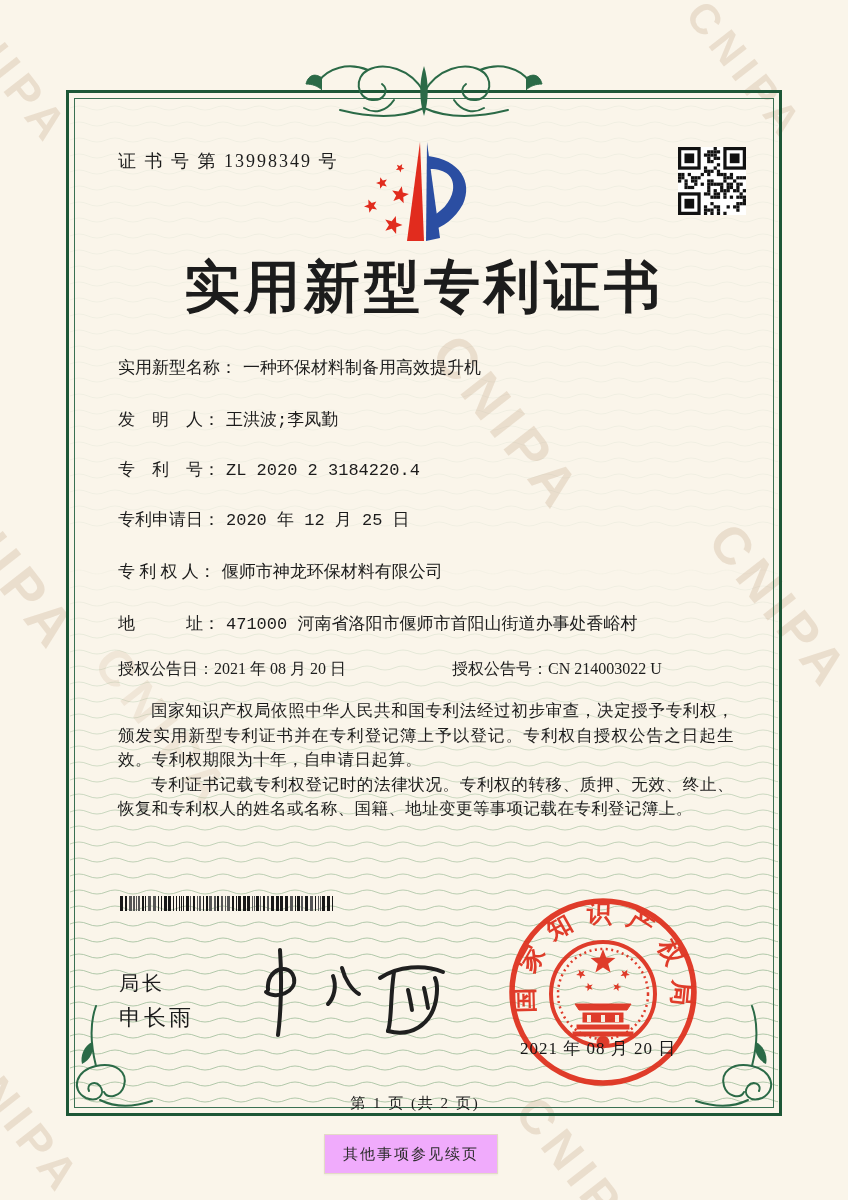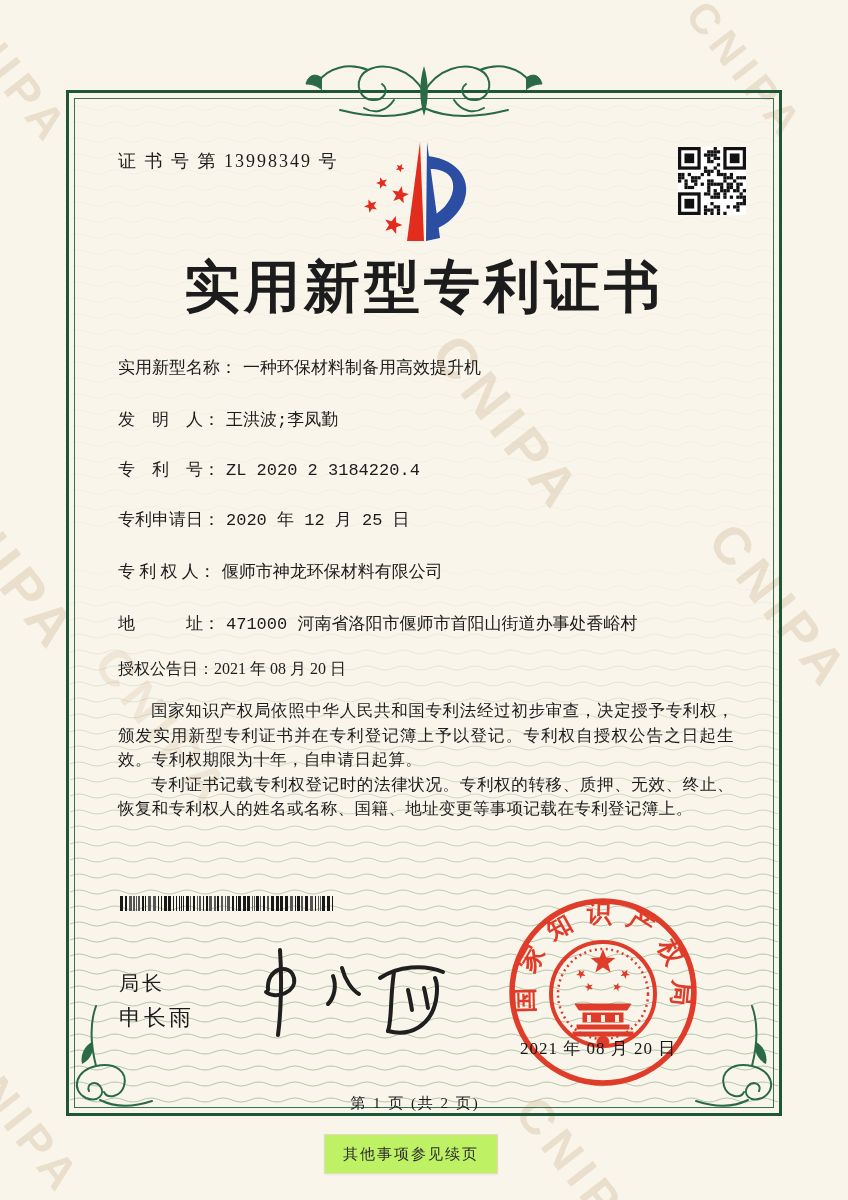--- a/index.html
+++ b/index.html
@@ -53,21 +53,21 @@
   
   .seal{left:505px;top:894px;z-index:6;}
   .seal-date{
     left:520px;top:1037px;width:180px;z-index:7;
     font-size:17px;letter-spacing:1px;color:#161616;white-space:nowrap;
   }
   
   .page-num{left:0;top:1094px;width:830px;text-align:center;font-size:15px;letter-spacing:2px;z-index:5;}
   .note-box{
     left:324px;top:1134px;width:172px;height:38px;line-height:38px;z-index:5;
-    background:#bef264;border:1px solid #e3dac6;box-shadow:0 1px 2px rgba(0,0,0,0.05);
+    background:#f0abfc;border:1px solid #e3dac6;box-shadow:0 1px 2px rgba(0,0,0,0.05);
     text-align:center;font-size:15px;letter-spacing:2px;color:#2c2c2c;
   }
 </style>
 </head>
 <body>
 
 <svg id="waves" class="abs" width="708" height="1018">
     <path d="M0 14 q 9 -4 18 0 t 18 0 t 18 0 t 18 0 t 18 0 t 18 0 t 18 0 t 18 0 t 18 0 t 18 0 t 18 0 t 18 0 t 18 0 t 18 0 t 18 0 t 18 0 t 18 0 t 18 0 t 18 0 t 18 0 t 18 0 t 18 0 t 18 0 t 18 0 t 18 0 t 18 0 t 18 0 t 18 0 t 18 0 t 18 0 t 18 0 t 18 0 t 18 0 t 18 0 t 18 0 t 18 0 t 18 0 t 18 0 t 18 0 t 18 0" fill="none" stroke="#9fbd9a" stroke-width="1" opacity="0.10"></path>
     <path d="M0 30 q 9 -4 18 0 t 18 0 t 18 0 t 18 0 t 18 0 t 18 0 t 18 0 t 18 0 t 18 0 t 18 0 t 18 0 t 18 0 t 18 0 t 18 0 t 18 0 t 18 0 t 18 0 t 18 0 t 18 0 t 18 0 t 18 0 t 18 0 t 18 0 t 18 0 t 18 0 t 18 0 t 18 0 t 18 0 t 18 0 t 18 0 t 18 0 t 18 0 t 18 0 t 18 0 t 18 0 t 18 0 t 18 0 t 18 0 t 18 0 t 18 0" fill="none" stroke="#9fbd9a" stroke-width="1" opacity="0.10"></path>
     <path d="M0 46 q 9 -4 18 0 t 18 0 t 18 0 t 18 0 t 18 0 t 18 0 t 18 0 t 18 0 t 18 0 t 18 0 t 18 0 t 18 0 t 18 0 t 18 0 t 18 0 t 18 0 t 18 0 t 18 0 t 18 0 t 18 0 t 18 0 t 18 0 t 18 0 t 18 0 t 18 0 t 18 0 t 18 0 t 18 0 t 18 0 t 18 0 t 18 0 t 18 0 t 18 0 t 18 0 t 18 0 t 18 0 t 18 0 t 18 0 t 18 0 t 18 0" fill="none" stroke="#9fbd9a" stroke-width="1" opacity="0.10"></path>
@@ -333,20 +333,23 @@
 </div>
 <div class="abs field-row" style="top:560px;">
   <span class="field-label">专 利 权 人：</span><span class="field-value">偃师市神龙环保材料有限公司</span>
 </div>
 <div class="abs field-row" style="top:612px;">
   <span class="field-label">地　　　址：</span><span class="field-value">471000 河南省洛阳市偃师市首阳山街道办事处香峪村</span>
 </div>
 
 <div class="abs grant-row">
   <span>授权公告日：</span><span>2021 年 08 月 20 日</span>
+  <span class="grant-no">
+    <span>授权公告号：</span><span>CN 214003022 U</span>
+  </span>
 </div>
 
 <div class="abs body-text">
   <p>国家知识产权局依照中华人民共和国专利法经过初步审查，决定授予专利权，颁发实用新型专利证书并在专利登记簿上予以登记。专利权自授权公告之日起生效。专利权期限为十年，自申请日起算。</p>
   <p>专利证书记载专利权登记时的法律状况。专利权的转移、质押、无效、终止、恢复和专利权人的姓名或名称、国籍、地址变更等事项记载在专利登记簿上。</p>
 </div>
 
 <svg class="abs barcode" width="218" height="16">
     <rect x="0" y="0" width="3" height="15" fill="#181818"></rect>
     <rect x="5" y="0" width="2" height="15" fill="#181818"></rect>

